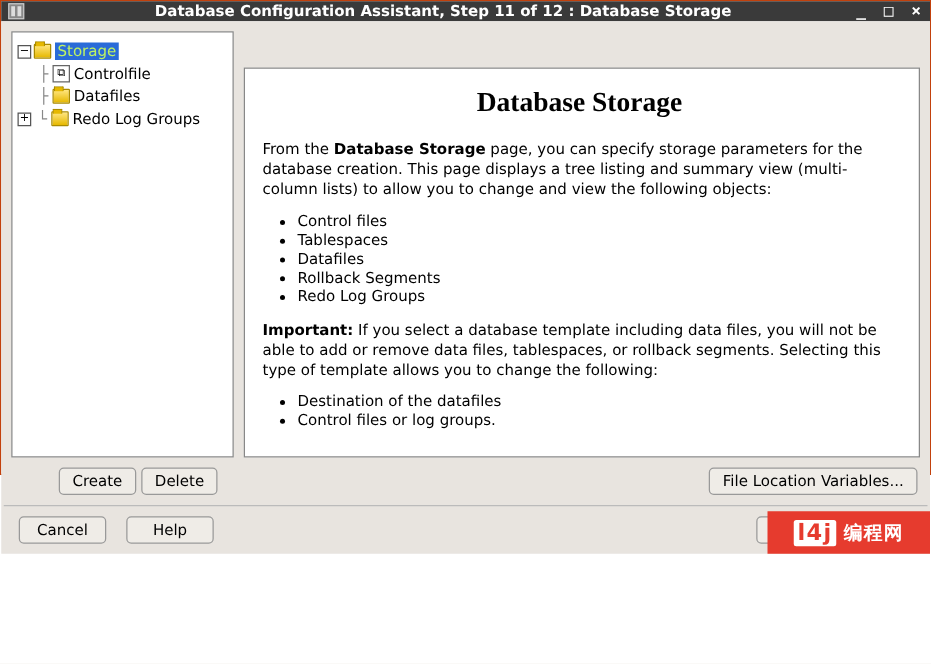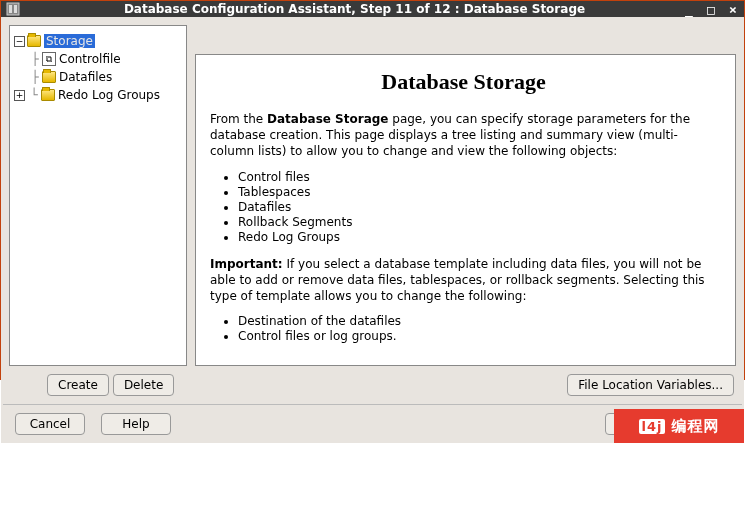--- a/index.html
+++ b/index.html
@@ -85,21 +85,21 @@
   }
   .folder-icon::before{
     content:"";position:absolute;top:-3px;left:0;width:6px;height:3px;
     background:#e6b800;border:1px solid #aa8b00;border-bottom:none;border-radius:1px 1px 0 0;
   }
   .ctrl-icon {
     width:14px;height:14px;display:inline-block;margin-right:3px;
     border:1px solid #666;background:#fff;font-size:9px;line-height:12px;text-align:center;
   }
   .tree-label.selected {
-    background:#2a6bd8;color:#e5e5e5;padding:0 2px;
+    background:#2a6bd8;color:#bef264;padding:0 2px;
   }
   .content-panel {
     flex:1;
     background:#fff;
     border:1px solid #888;
     padding: 10px 18px 10px 14px;
     overflow:auto;
     margin-top:29px;
   }
   .content-panel h1 {
@@ -143,21 +143,21 @@
     width:130px;height:34px;
     background:#e63b2e;
     color:#fff;
     font-weight:bold;
     font-size:15px;
     display:flex;align-items:center;justify-content:center;
     letter-spacing:1px;
   }
   .watermark .logo {
     background:#fff;color:#e63b2e;border-radius:2px;
-    padding:0 3px;margin-right:6px;font-size:13px;
+    padding:0 3px;margin-right:6px;font-size:18px;
   }
 </style>
 </head>
 <body>
 
 <div class="window">
 
   <div class="titlebar">
     <span class="app-icon">
       <svg width="14" height="14">

